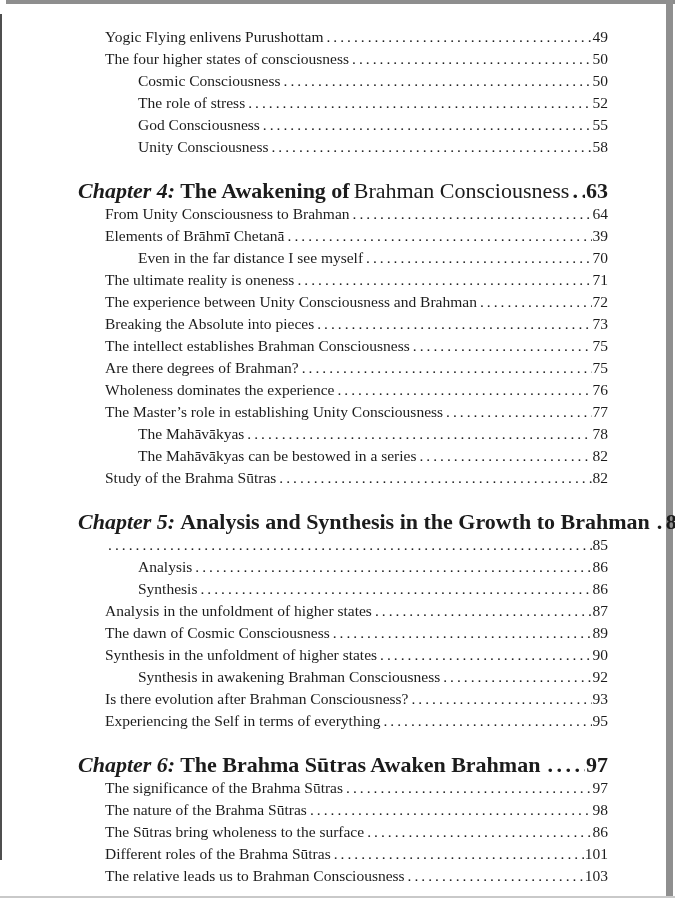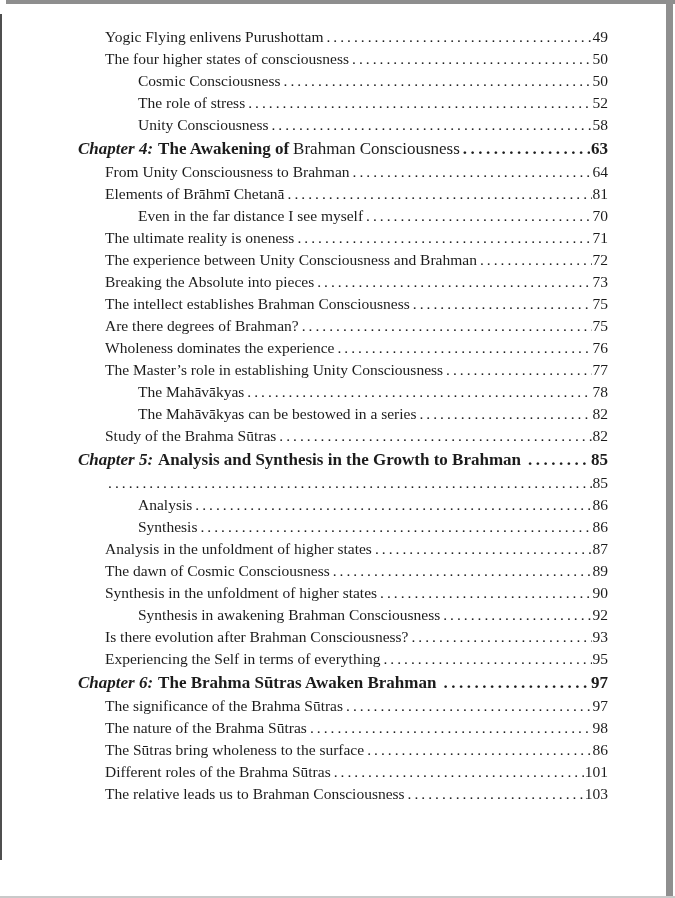--- a/index.html
+++ b/index.html
@@ -36,23 +36,23 @@
     white-space: nowrap;
     min-width: 8px;
     margin: 0 1px 0 3px;
   }
   .leader::after {
     content: "..................................................................................";
     letter-spacing: 3px;
   }
   .pg { white-space: nowrap; }
   .chapter {
-    margin-top: 0;
+    margin-top: 20px;
     line-height: 25px;
-    font-size: 17px;
+    font-size: 22px;
     font-weight: bold;
   }
   .chapter .chlbl { font-style: italic; margin-right: 5px; }
   .chapter .chbold { margin-right: 4px; }
   .chapter .chreg { font-weight: normal; }
   .chapter .leader::after { letter-spacing: 3.5px; }
 </style>
 </head>
 <body>
 
@@ -77,39 +77,44 @@
     <span class="t">Cosmic Consciousness</span>
     <span class="leader"></span>
     <span class="pg">50</span>
   </div>
   <div class="row lvl2">
     <span class="t">The role of stress</span>
     <span class="leader"></span>
     <span class="pg">52</span>
   </div>
   <div class="row lvl2">
+    <span class="t">God Consciousness</span>
+    <span class="leader"></span>
+    <span class="pg">55</span>
+  </div>
+  <div class="row lvl2">
     <span class="t">Unity Consciousness</span>
     <span class="leader"></span>
     <span class="pg">58</span>
   </div>
 
   <div class="row chapter">
     <span class="t"><span class="chlbl">Chapter 4:</span><span class="chbold">The Awakening of</span><span class="chreg">Brahman Consciousness</span></span>
     <span class="leader"></span>
     <span class="pg">63</span>
   </div>
   <div class="row lvl1">
     <span class="t">From Unity Consciousness to Brahman</span>
     <span class="leader"></span>
     <span class="pg">64</span>
   </div>
   <div class="row lvl1">
     <span class="t">Elements of Brāhmī Chetanā</span>
     <span class="leader"></span>
-    <span class="pg">81</span>
+    <span class="pg">39</span>
   </div>
   <div class="row lvl2">
     <span class="t">Even in the far distance I see myself</span>
     <span class="leader"></span>
     <span class="pg">70</span>
   </div>
   <div class="row lvl1">
     <span class="t">The ultimate reality is oneness</span>
     <span class="leader"></span>
     <span class="pg">71</span>

